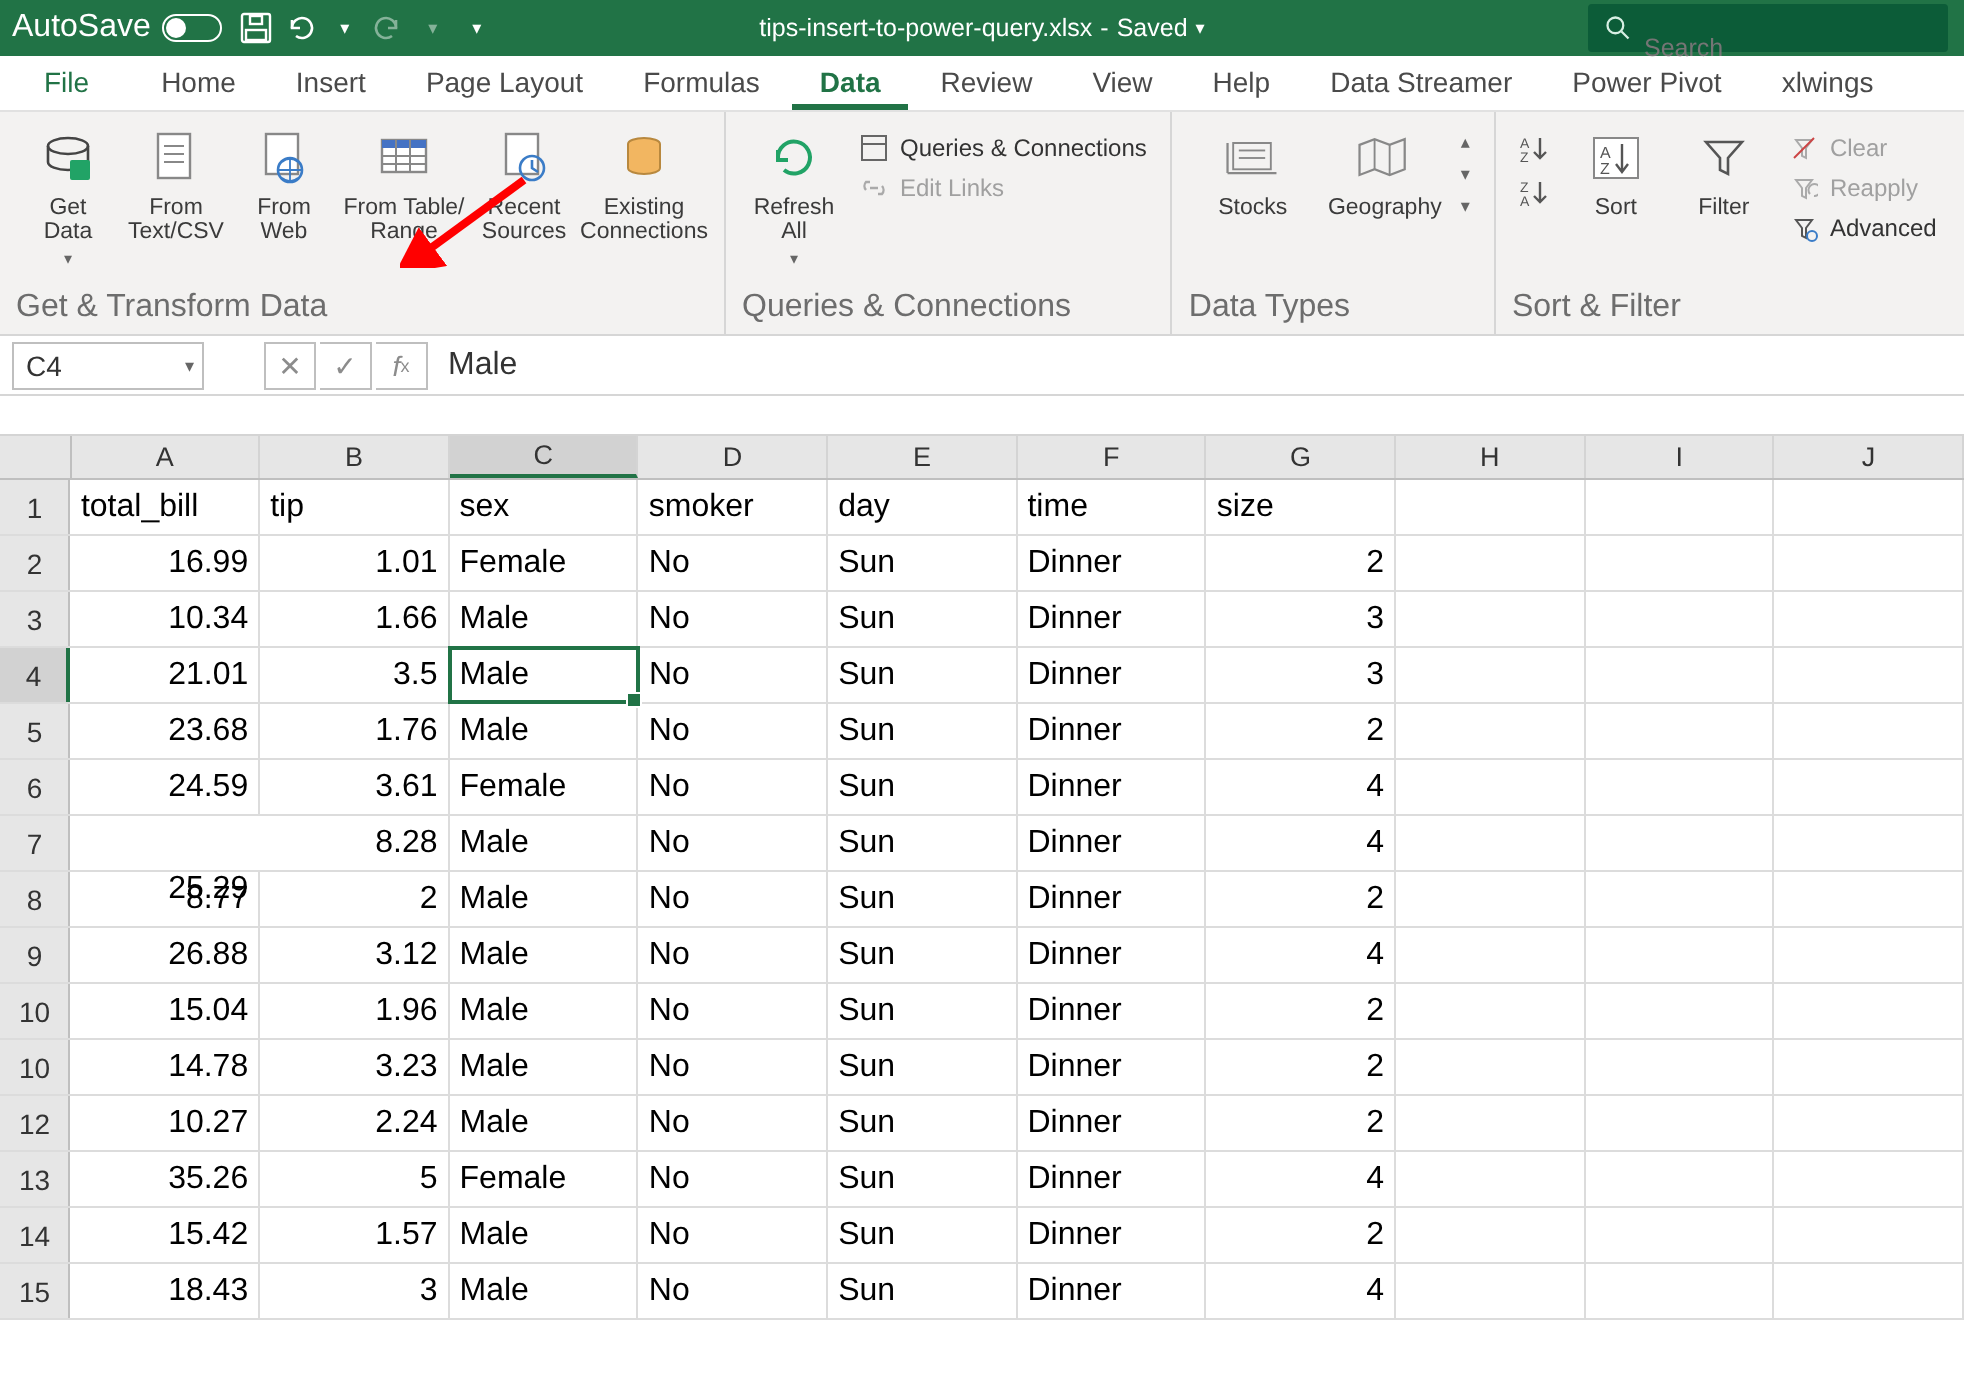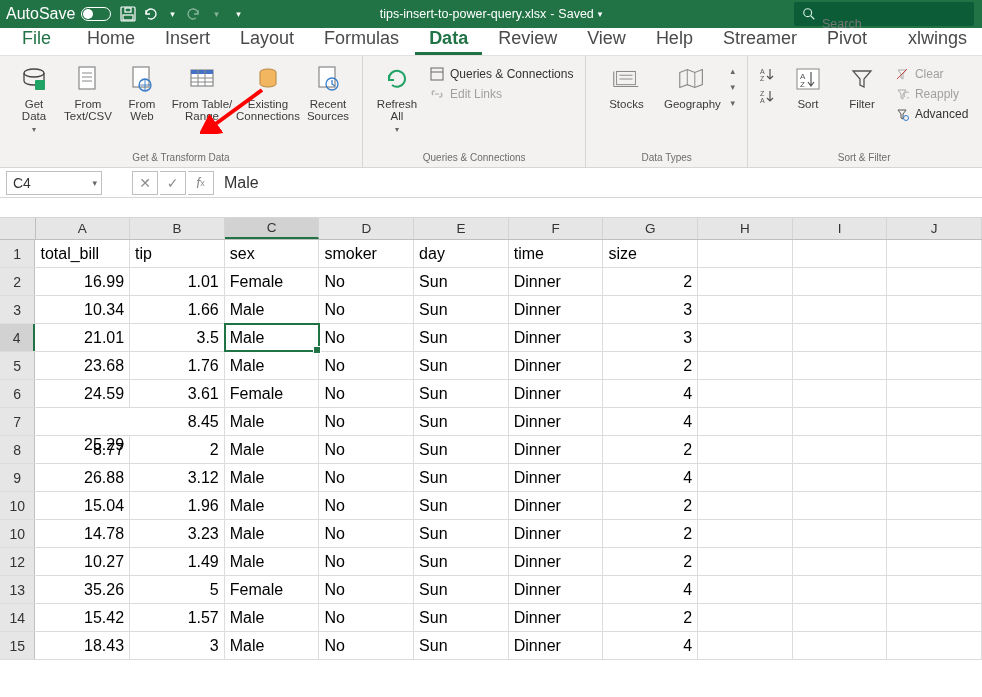--- a/index.html
+++ b/index.html
@@ -13,33 +13,33 @@
   .autosave-toggle .knob { width: 10px; height: 10px; border-radius: 50%; background: #fff; margin-left: 1px; }
   .qat-icon { width: 22px; height: 22px; display: flex; align-items: center; justify-content: center; font-size: 14px; cursor: pointer; }
   .qat-icon.disabled { opacity: .45; }
   .title-center { position: absolute; left: 50%; transform: translateX(-50%); font-size: 12.5px; display: flex; align-items: center; gap: 4px; }
   .title-center .caret { font-size: 9px; }
   .searchbox { position: absolute; right: 8px; top: 2px; height: 24px; background: #0c5c38; width: 180px; border-radius: 2px; display: flex; align-items: center; padding: 0 8px; gap: 6px; color: #d7efe3; }
   .searchbox input { background: transparent; border: none; outline: none; color: #d7efe3; font-size: 12.5px; width: 140px; margin-top: 20px; }
 
   
   .tabs { height: 28px; background: #fff; display: flex; align-items: flex-end; gap: 2px; padding: 0 8px; border-bottom: 1px solid #e1e1e1; }
-  .tab { padding: 4px 14px 6px 14px; font-size: 18px; color: #4a4a4a; cursor: pointer; }
+  .tab { padding: 4px 14px 6px 14px; font-size: 14px; color: #4a4a4a; cursor: pointer; }
   .tab.active { color: #217346; font-weight: 600; border-bottom: 3px solid #217346; padding-bottom: 3px; }
   .tab.file { color: #217346; margin-right: 6px; }
 
   
   .ribbon { height: 112px; background: #f3f2f1; border-bottom: 1px solid #d6d6d6; display: flex; }
   .rgroup { border-right: 1px solid #d6d6d6; padding: 4px 8px 2px 8px; display: flex; flex-direction: column; justify-content: space-between; }
   .rgroup-body { display: flex; gap: 2px; }
   .rbtn-v { width: 52px; display: flex; flex-direction: column; align-items: center; gap: 3px; padding: 2px 2px; cursor: pointer; border: 1px solid transparent; text-align: center; }
   .rbtn-v.wide { width: 64px; }
   .rbtn-v .ic { width: 32px; height: 32px; display: flex; align-items: center; justify-content: center; }
   .rbtn-v .lbl { font-size: 11.5px; line-height: 12px; color: #3b3b3b; }
-  .rgroup-label { font-size: 10px; color: #6d6d6d; text-align: center; padding-bottom: 2px; }
+  .rgroup-label { font-size: 16px; color: #6d6d6d; padding-bottom: 2px; }
   .rbtn-row { display: flex; align-items: center; gap: 5px; padding: 2px 4px; font-size: 12px; cursor: pointer; }
   .rbtn-row.disabled { color: #a0a0a0; }
   .rbtn-row .tic { width: 16px; height: 16px; display:flex; align-items:center; justify-content:center; }
   .vstack { display:flex; flex-direction:column; }
 
   
   .fbar { height: 30px; background: #fff; border-bottom: 1px solid #d6d6d6; display: flex; align-items: center; }
   .namebox { width: 96px; height: 24px; margin: 3px 0 3px 6px; border: 1px solid #bfbfbf; display: flex; align-items: center; justify-content: space-between; padding: 0 4px 0 6px; font-size: 14px; }
   .namebox .dd { font-size: 9px; color: #666; }
   .fx-group { margin-left: 30px; display: flex; gap: 2px; }
@@ -188,40 +188,40 @@
               <rect x="4" y="6" width="22" height="4" fill="#4472c4"></rect>
               <line x1="11" y1="6" x2="11" y2="22" stroke="#888"></line>
               <line x1="18" y1="6" x2="18" y2="22" stroke="#888"></line>
               <line x1="4" y1="14" x2="26" y2="14" stroke="#888"></line>
               <line x1="4" y1="18" x2="26" y2="18" stroke="#888"></line>
             </svg>
         </span>
         <span class="lbl" style="white-space:pre">From Table/
 Range</span>
       </div>
-      <div class="rbtn-v wide">
-        <span class="ic">
-          <svg width="28" height="30" viewBox="0 0 28 30">
-              <ellipse cx="14" cy="8" rx="8" ry="3" fill="#f2b661" stroke="#b8883e" stroke-width="1"></ellipse>
-              <path d="M6 8 v12 a8 3 0 0 0 16 0 v-12" fill="#f2b661" stroke="#b8883e" stroke-width="1"></path>
-            </svg>
-        </span>
-        <span class="lbl" style="white-space:pre">Existing
-Connections</span>
-      </div>
       <div class="rbtn-v">
         <span class="ic">
           <svg width="28" height="30" viewBox="0 0 28 30">
               <rect x="5" y="3" width="16" height="20" fill="#fff" stroke="#888" stroke-width="1.2"></rect>
               <circle cx="18" cy="20" r="6" fill="none" stroke="#3a7cc7" stroke-width="1.3"></circle>
               <path d="M18 16 v4 l3 2" fill="none" stroke="#3a7cc7" stroke-width="1.3"></path>
             </svg>
         </span>
         <span class="lbl" style="white-space:pre">Recent
 Sources</span>
+      </div>
+      <div class="rbtn-v wide">
+        <span class="ic">
+          <svg width="28" height="30" viewBox="0 0 28 30">
+              <ellipse cx="14" cy="8" rx="8" ry="3" fill="#f2b661" stroke="#b8883e" stroke-width="1"></ellipse>
+              <path d="M6 8 v12 a8 3 0 0 0 16 0 v-12" fill="#f2b661" stroke="#b8883e" stroke-width="1"></path>
+            </svg>
+        </span>
+        <span class="lbl" style="white-space:pre">Existing
+Connections</span>
       </div>
     </div>
     <div class="rgroup-label">Get &amp; Transform Data</div>
   </div>
 
   <div class="rgroup">
     <div class="rgroup-body">
       <div class="rbtn-v">
         <span class="ic">
           <svg width="28" height="28" viewBox="0 0 28 28">
@@ -472,21 +472,21 @@
         <div class="cell" style="width: 96px;">Sun</div>
         <div class="cell" style="width: 96px;">Dinner</div>
         <div class="cell num" style="width: 96px;">4</div>
         <div class="cell" style="width: 96px;"></div>
         <div class="cell" style="width: 96px;"></div>
         <div class="cell" style="width: 96px;"></div>
       </div>
       <div class="grow">
         <div class="rownum">7</div>
         <div class="cell num" style="width: 96px; margin-top: 37px;">25.29</div>
-        <div class="cell num" style="width: 96px;">8.45</div>
+        <div class="cell num" style="width: 96px;">8.28</div>
         <div class="cell" style="width: 96px;">Male</div>
         <div class="cell" style="width: 96px;">No</div>
         <div class="cell" style="width: 96px;">Sun</div>
         <div class="cell" style="width: 96px;">Dinner</div>
         <div class="cell num" style="width: 96px;">4</div>
         <div class="cell" style="width: 96px;"></div>
         <div class="cell" style="width: 96px;"></div>
         <div class="cell" style="width: 96px;"></div>
       </div>
       <div class="grow">
@@ -537,21 +537,21 @@
         <div class="cell" style="width: 96px;">Sun</div>
         <div class="cell" style="width: 96px;">Dinner</div>
         <div class="cell num" style="width: 96px;">2</div>
         <div class="cell" style="width: 96px;"></div>
         <div class="cell" style="width: 96px;"></div>
         <div class="cell" style="width: 96px;"></div>
       </div>
       <div class="grow">
         <div class="rownum">12</div>
         <div class="cell num" style="width: 96px;">10.27</div>
-        <div class="cell num" style="width: 96px;">1.49</div>
+        <div class="cell num" style="width: 96px;">2.24</div>
         <div class="cell" style="width: 96px;">Male</div>
         <div class="cell" style="width: 96px;">No</div>
         <div class="cell" style="width: 96px;">Sun</div>
         <div class="cell" style="width: 96px;">Dinner</div>
         <div class="cell num" style="width: 96px;">2</div>
         <div class="cell" style="width: 96px;"></div>
         <div class="cell" style="width: 96px;"></div>
         <div class="cell" style="width: 96px;"></div>
       </div>
       <div class="grow">

